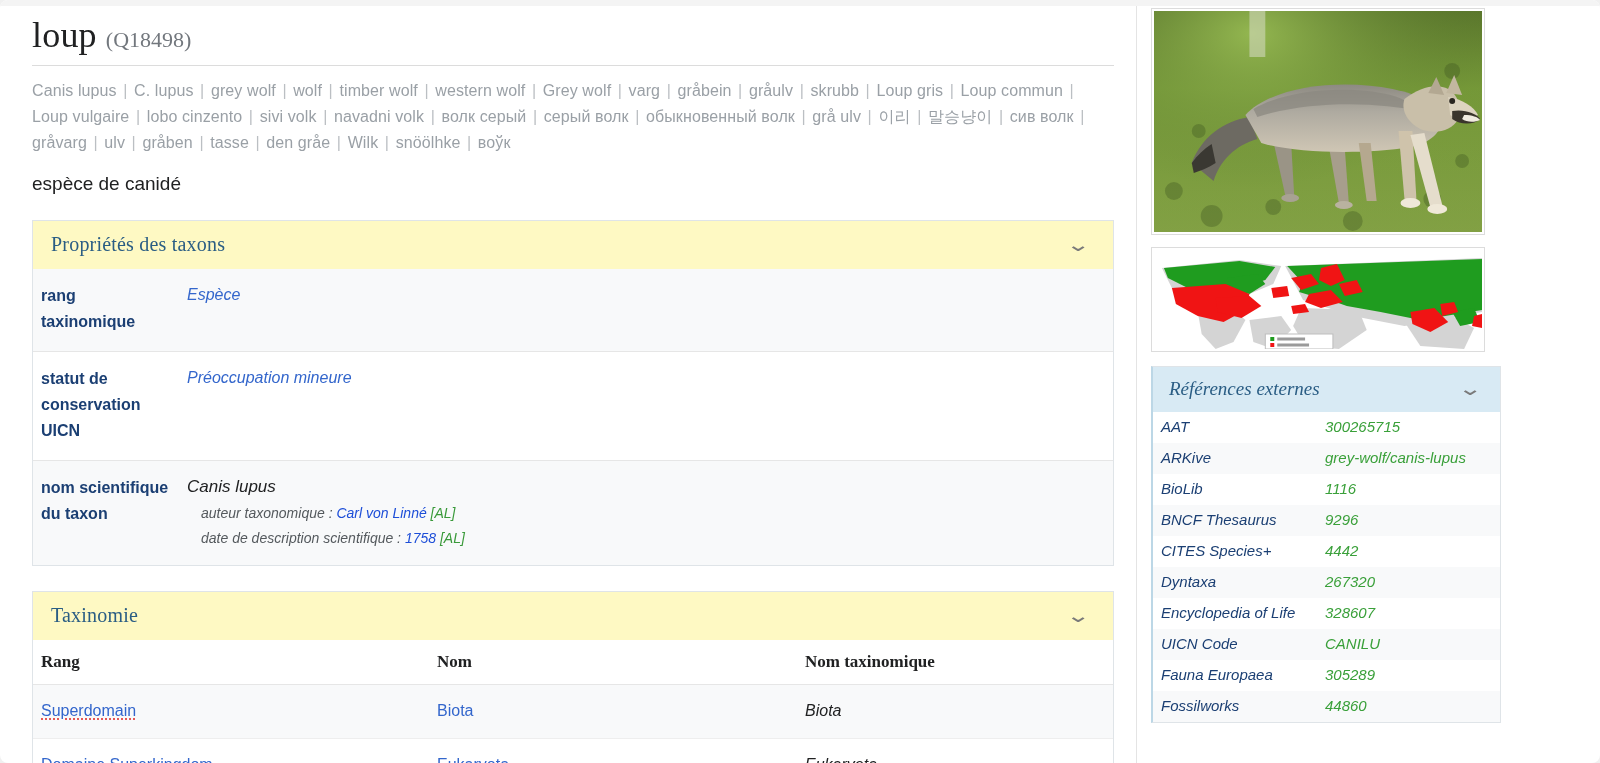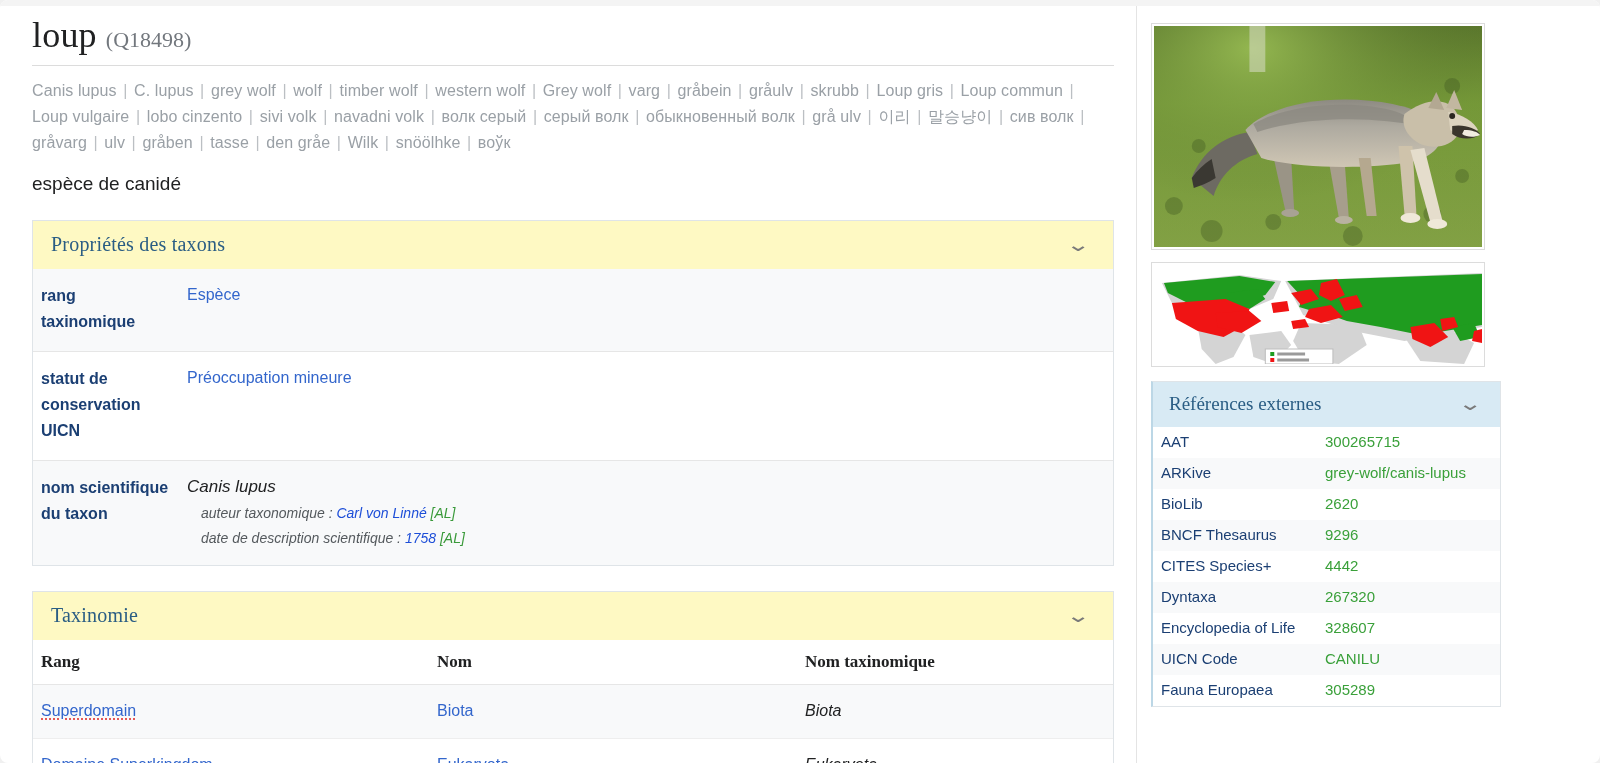--- a/index.html
+++ b/index.html
@@ -128,21 +128,21 @@
     font-size: 16px;
     line-height: 26px;
     padding-left: 8px;
     margin-top: 32px;
   }
   td.prop-value {
     font-size: 16px;
     line-height: 24px;
     color: #202122;
   }
-  a.link { color: #3366cc; text-decoration: none; }
+  a.link { color: #3366cc; text-decoration: none; font-style: italic; }
   .sciname { font-style: italic; font-size: 17px; color: #202122; }
   .qualifiers {
     margin-top: 4px;
     margin-left: 14px;
     font-style: italic;
     font-size: 14px;
     color: #54595d;
     line-height: 21px;
   }
   .qualifiers a { color: #1d4ed8; text-decoration: none; }
@@ -182,23 +182,24 @@
     text-underline-offset: 3px;
   }
   td.taxo-name a { color: #3366cc; text-decoration: none; }
   td.taxo-sci { font-style: italic; color: #202122; }
 
   
   .sidebar {
     width: 463px;
     flex: 0 0 463px;
     box-sizing: border-box;
-    padding: 23px 12px 0 14px;
+    padding: 8px 12px 0 14px;
     height: 763px;
     overflow: hidden;
+    font-style: italic;
   }
   .thumb-box {
     border: 1px solid #dcdcdc;
     padding: 2px;
     background: #fff;
     width: 334px;
     box-sizing: border-box;
   }
   .photo {
     width: 100%;
@@ -442,21 +443,21 @@
               <tr>
                 <td class="k">AAT</td>
                 <td class="v">300265715</td>
               </tr>
               <tr class="alt">
                 <td class="k">ARKive</td>
                 <td class="v">grey-wolf/canis-lupus</td>
               </tr>
               <tr>
                 <td class="k">BioLib</td>
-                <td class="v">2620</td>
+                <td class="v">1116</td>
               </tr>
               <tr class="alt">
                 <td class="k">BNCF Thesaurus</td>
                 <td class="v">9296</td>
               </tr>
               <tr>
                 <td class="k">CITES Species+</td>
                 <td class="v">4442</td>
               </tr>
               <tr class="alt">
@@ -467,20 +468,24 @@
                 <td class="k">Encyclopedia of Life</td>
                 <td class="v">328607</td>
               </tr>
               <tr class="alt">
                 <td class="k">UICN Code</td>
                 <td class="v">CANILU</td>
               </tr>
               <tr>
                 <td class="k">Fauna Europaea</td>
                 <td class="v">305289</td>
+              </tr>
+              <tr class="alt">
+                <td class="k">Fossilworks</td>
+                <td class="v">44860</td>
               </tr>
             </tbody>
         </table>
       </div>
 
     </div>
   </div>
 </div>
 
 </body></html>

